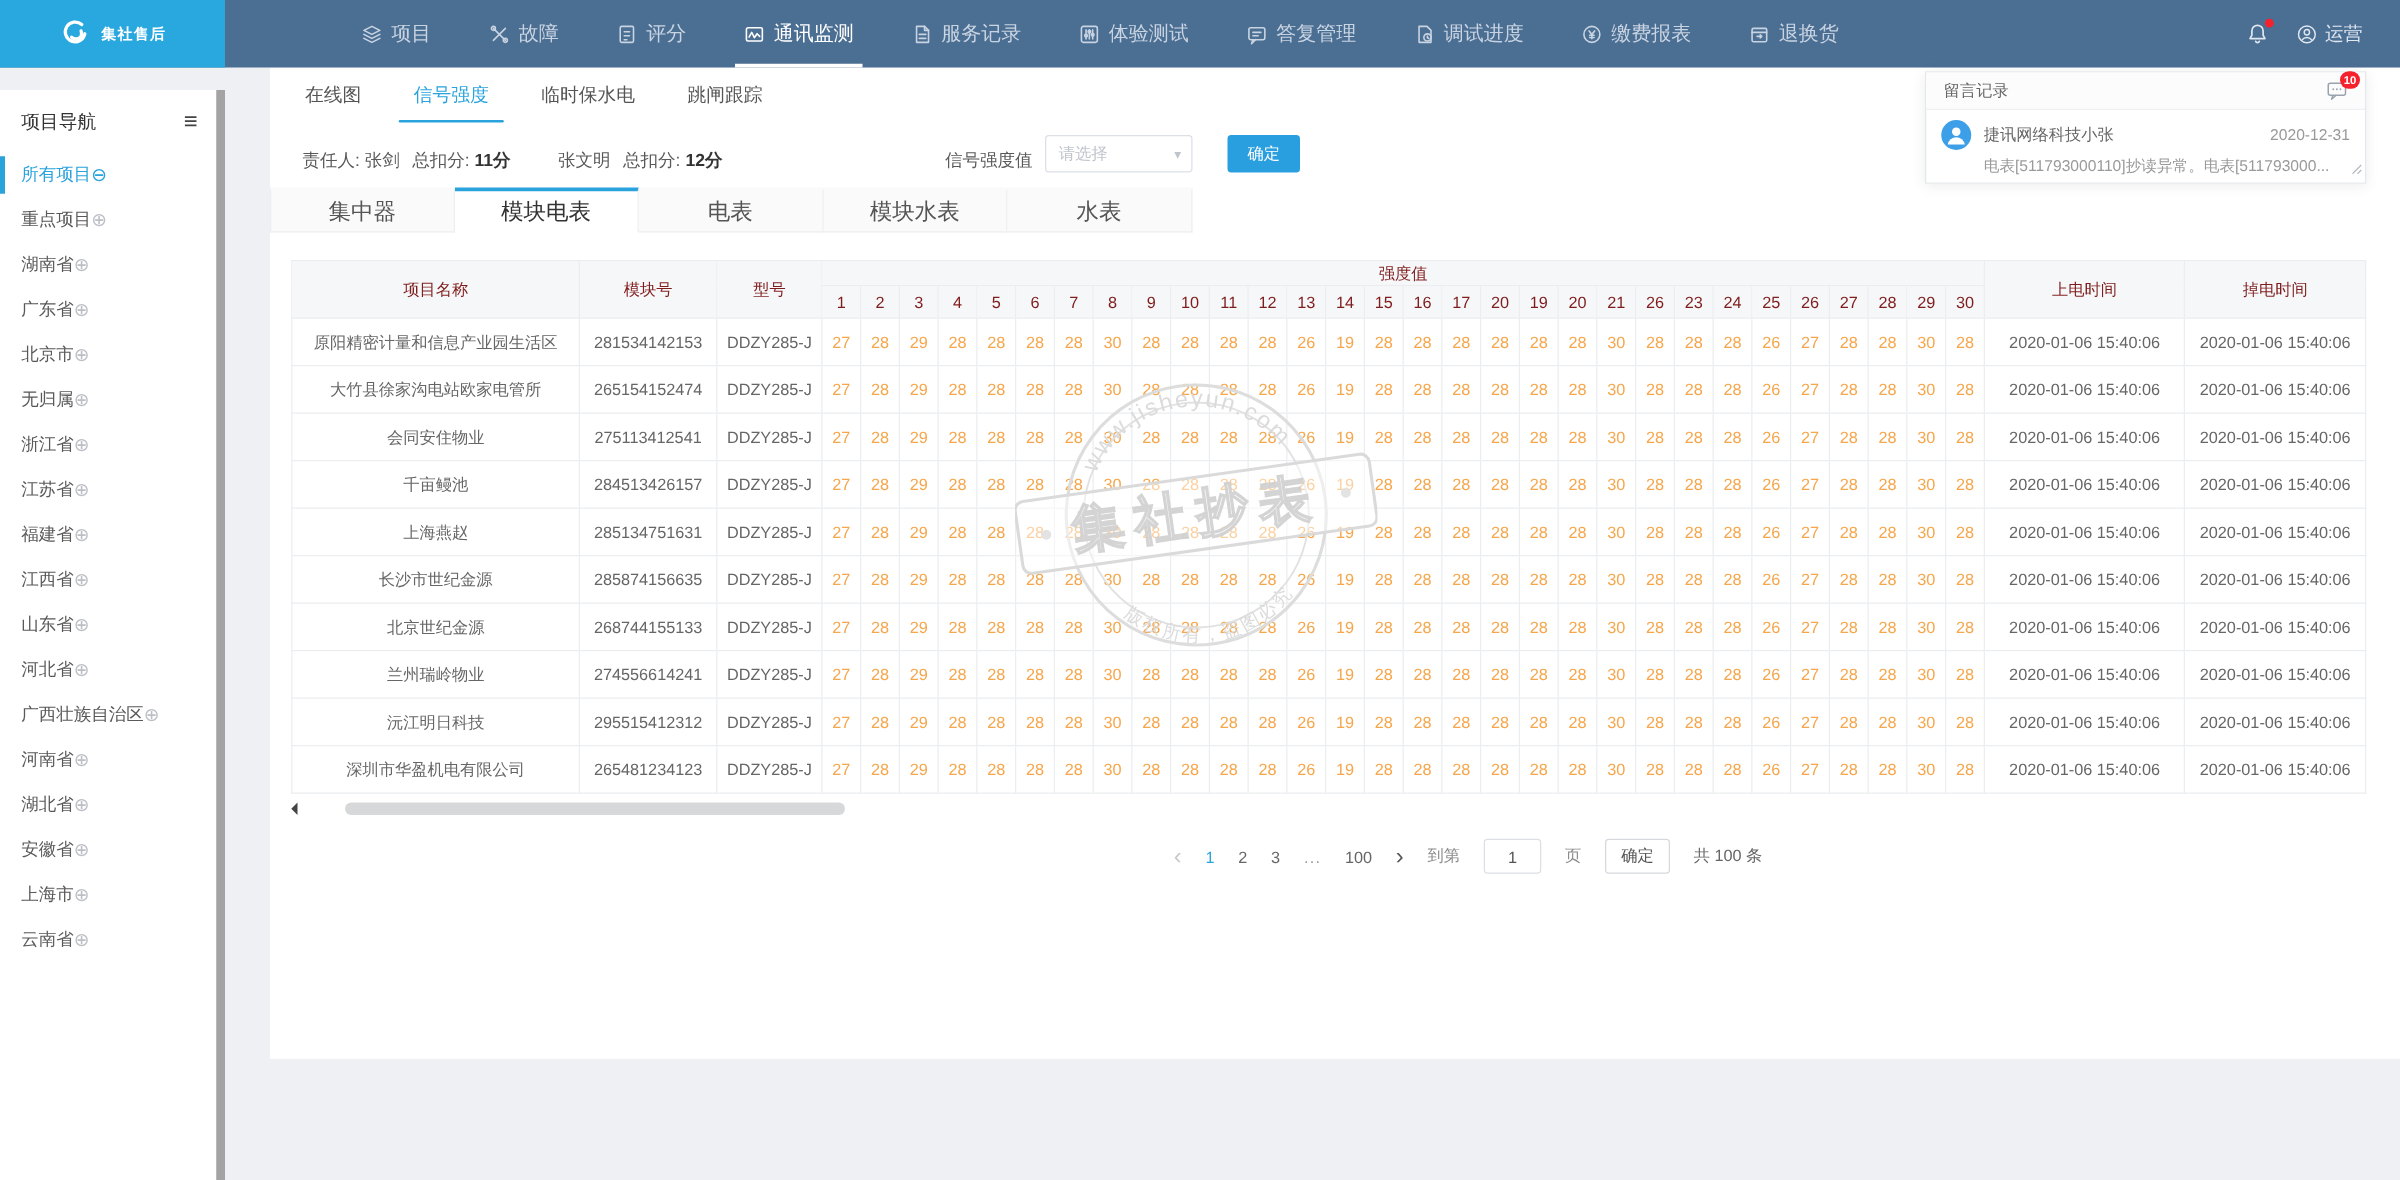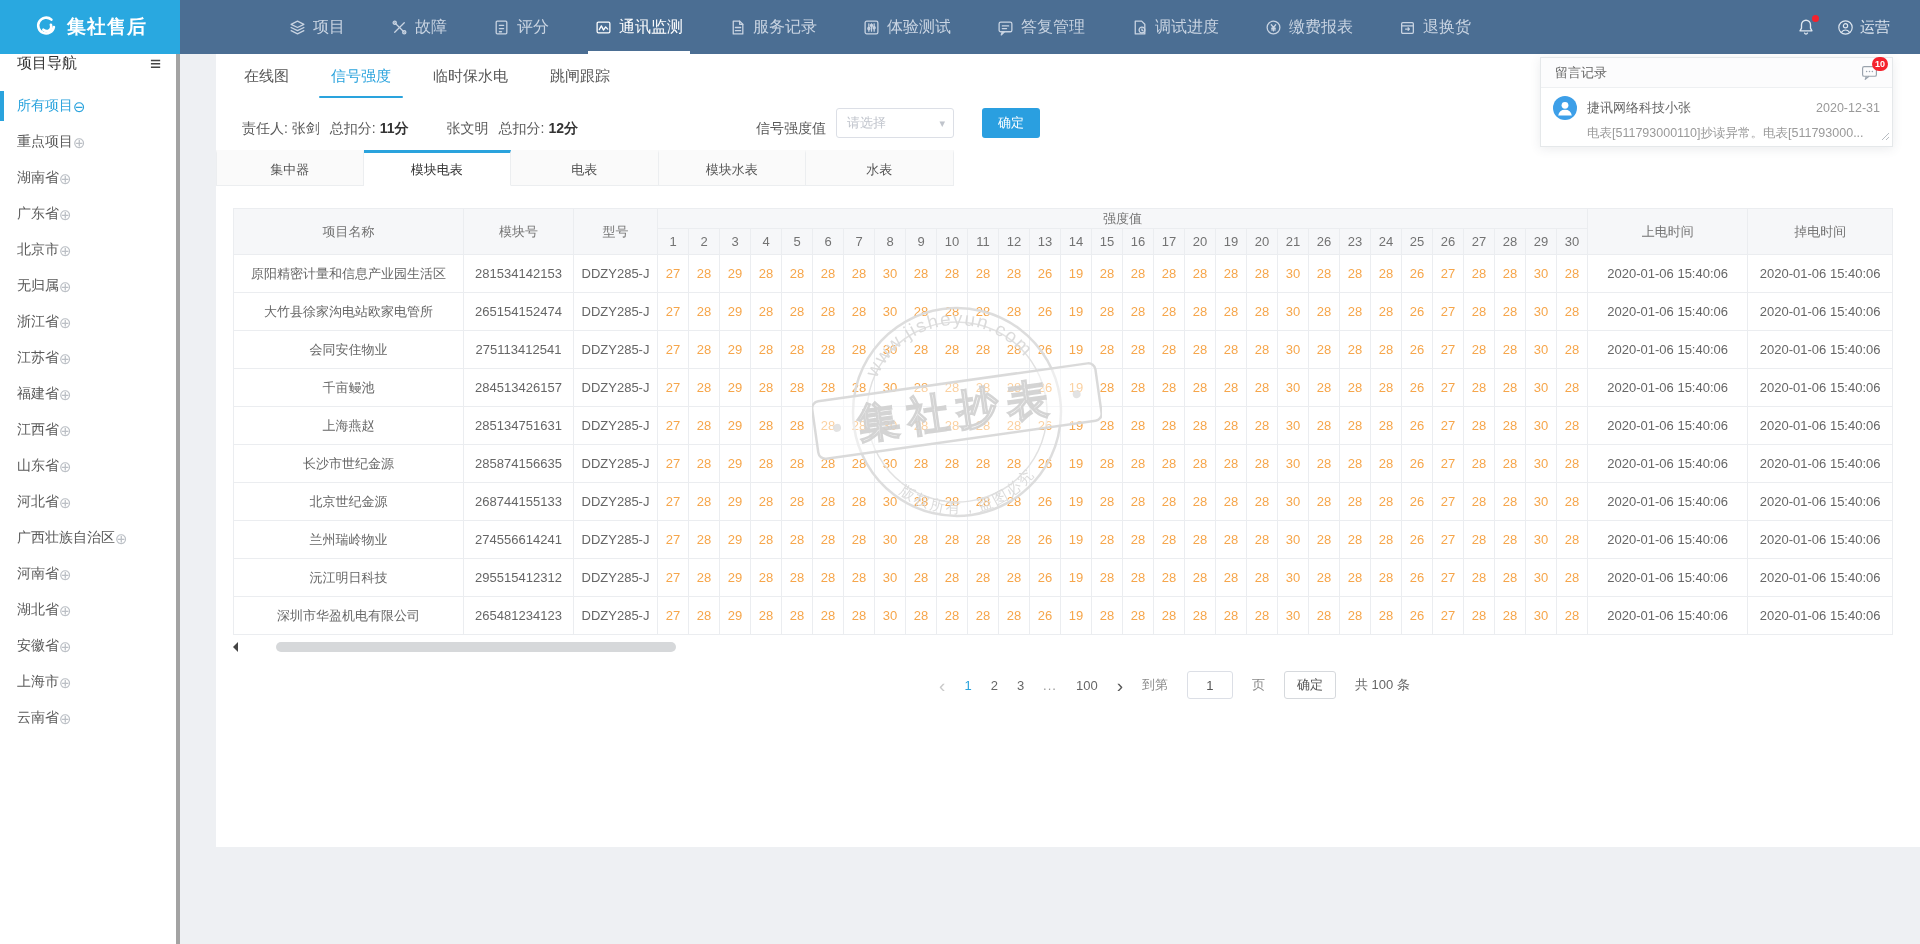--- a/index.html
+++ b/index.html
@@ -1,32 +1,32 @@
 <!DOCTYPE html>
 <html><head>
 <meta charset="utf-8">
 <style>
   * { box-sizing: border-box; margin:0; padding:0; }
   html,body { width:1920px; height:944px; overflow:hidden; }
   body { font-family:"Liberation Sans","DejaVu Sans",sans-serif; background:#eef0f3; position:relative; color:#333; }
 
   
   .topnav { position:absolute; top:0; left:0; right:0; height:54px; background:#4b6e93; display:flex; align-items:stretch; z-index:30; }
-  .logo { width:180px; background:#29a8e0; color:#fff; display:flex; align-items:center; justify-content:center; gap:8px; font-size:19px; font-weight:bold; letter-spacing:1px; }
+  .logo { width:180px; background:#29a8e0; color:#fff; display:flex; align-items:center; justify-content:center; gap:8px; font-size:12px; font-weight:bold; letter-spacing:1px; }
   .nav-items { display:flex; margin-left:86px; }
   .nav-item { display:flex; align-items:center; gap:7px; padding:0 23px; color:#c9d4e2; font-size:16px; cursor:pointer; position:relative; }
   .nav-item.active { color:#fff; }
   .nav-item.active::after { content:""; position:absolute; left:16px; right:16px; bottom:0; height:3px; background:#fff; }
   .nav-right { margin-left:auto; display:flex; align-items:center; gap:22px; padding-right:30px; color:#dfe7f0; }
   .bell { position:relative; display:flex; cursor:pointer; }
   .bell .dot { position:absolute; top:-3px; right:-4px; width:7px; height:7px; border-radius:50%; background:#f5222d; }
   .user { display:flex; gap:6px; align-items:center; font-size:15px; cursor:pointer; }
 
   
-  .sidebar { position:absolute; top:38px; left:0; bottom:0; width:180px; background:#fff; border-right:4px solid #a3a3a3; z-index:10; }
+  .sidebar { position:absolute; top:72px; left:0; bottom:0; width:180px; background:#fff; border-right:7px solid #a3a3a3; z-index:10; }
   .side-title { height:50px; display:flex; align-items:center; justify-content:space-between; padding:0 15px 0 17px; font-size:15px; color:#333; }
   .burger { font-size:19px; color:#444; cursor:pointer; line-height:1; }
   .side-item { height:36px; display:flex; align-items:center; justify-content:flex-start; padding:0 15px 0 17px; font-size:14px; color:#595959; position:relative; cursor:pointer; }
   .side-item .pm { color:#bcc0c6; font-size:15px; line-height:1; }
   .side-item.active { color:#2aa3dd; }
   .side-item.active .pm { color:#2aa3dd; }
   .side-item.active::before { content:""; position:absolute; left:0; top:3px; bottom:3px; width:4px; background:#2aa3dd; }
 
   
   .main-card { position:absolute; left:216px; top:54px; width:1917px; height:793px; background:#fff; z-index:5; }
@@ -37,28 +37,28 @@
 
   .filter-row { display:flex; align-items:flex-end; height:32px; margin:8px 0 0 26px; font-size:14px; color:#595959; }
   .score-num { color:#333; font-weight:bold; margin-left:4px; }
   .owner2 { margin-left:38px; }
   .sv-label { margin-left:178px; }
   .select { margin-left:10px; width:118px; height:30px; border:1px solid #dcdfe6; border-radius:3px; display:flex; align-items:center; justify-content:space-between; padding:0 8px 0 10px; color:#c0c4cc; font-size:13px; background:#fff; cursor:pointer; }
   .select .chev { font-size:11px; color:#c0c4cc; }
   .btn-primary { margin-left:28px; width:58px; height:30px; background:#2a9fe0; color:#fff; font-size:13px; border:none; border-radius:3px; cursor:pointer; }
 
   .subtabs { display:flex; margin-top:12px; }
-  .subtab { width:147.5px; height:36px; line-height:33px; text-align:center; font-size:13px; color:#555; background:#fafafa; border:1px solid #eceef0; border-left:none; border-top:3px solid transparent; cursor:pointer; }
+  .subtab { width:147.5px; height:36px; line-height:33px; text-align:center; font-size:18px; color:#555; background:#fafafa; border:1px solid #eceef0; border-left:none; border-top:3px solid transparent; cursor:pointer; }
   .subtab:first-child { border-left:1px solid #eceef0; }
   .subtab.active { background:#fff; border-top:3px solid #2aa3dd; border-bottom:1px solid #fff; color:#333; }
 
   .table-zone { position:relative; margin:22px 17px 0 17px; }
   table { border-collapse:collapse; table-layout:fixed; width:1659px; font-size:13px; }
   th,td { border:1px solid #ebedf0; text-align:center; padding:0; overflow:hidden; white-space:nowrap; }
-  thead th { background:#f6f7f9; color:#737373; font-weight:normal; }
+  thead th { background:#f6f7f9; color:#7f1d1d; font-weight:normal; }
   tr.group-row th { height:20px; }
   tr.nums-row th { height:26px; }
   tbody td { height:38px; color:#666; background:transparent; }
   td.val { color:#f6a64b; }
 
   .hscroll { display:flex; align-items:center; margin:6px 17px 0; height:12px; }
   .h-arrow { width:0; height:0; border:5px solid transparent; cursor:pointer; }
   .h-arrow.left { border-right-color:#444; border-left:none; }
   .h-arrow.right { border-left-color:#444; border-right:none; }
   .track { flex:1; position:relative; height:12px; margin:0 6px; }

